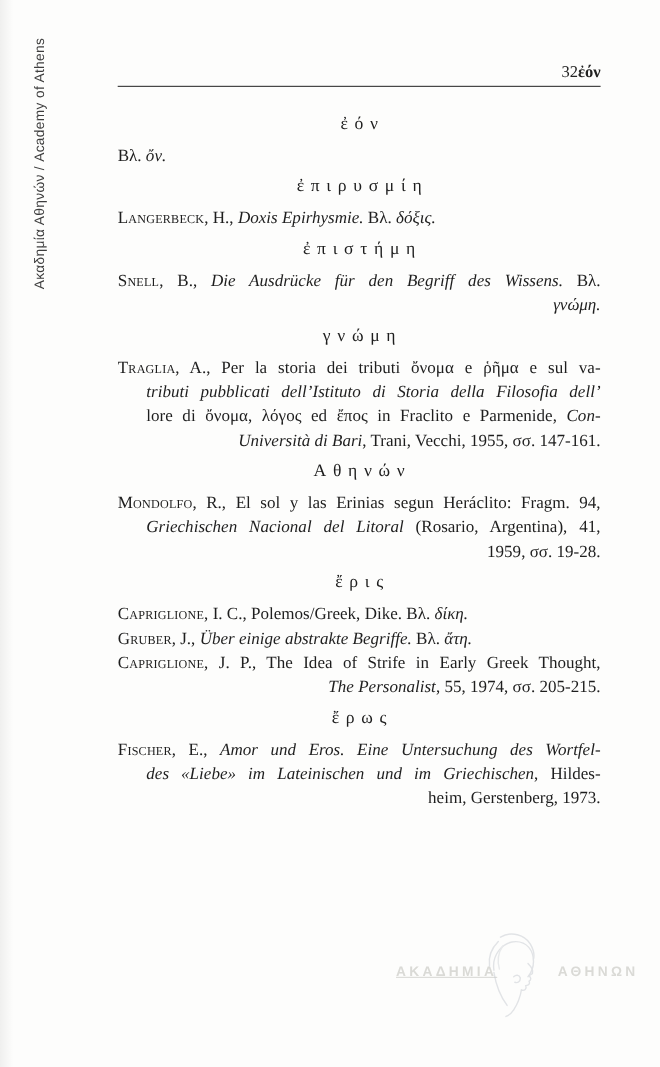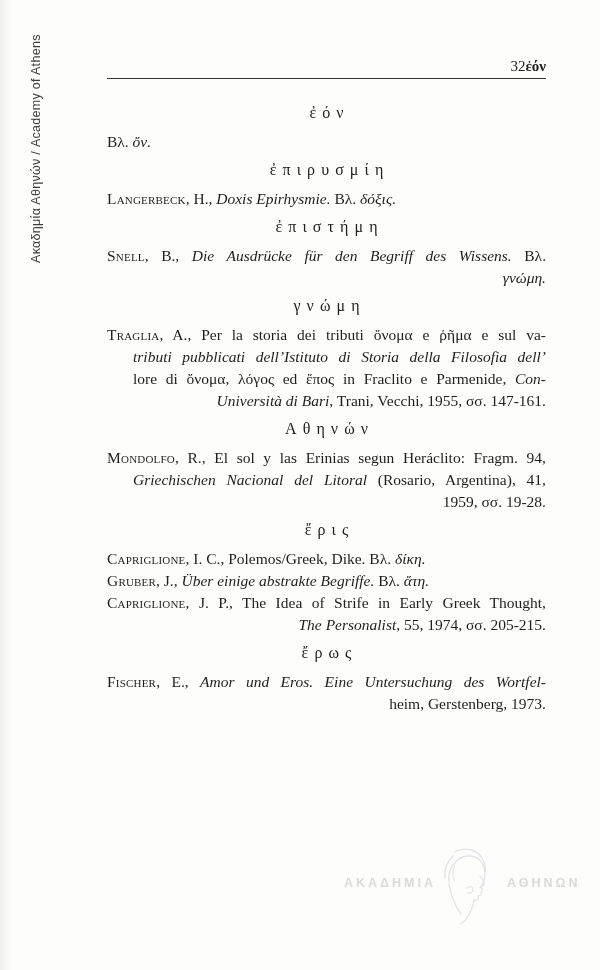--- a/index.html
+++ b/index.html
@@ -38,21 +38,21 @@
   .entry .line.cont { padding-left:26px;text-align:right; }
   .entry .line.j { text-align:justify; text-align-last:justify; }
   .sc { font-variant:small-caps; letter-spacing:0.2px; }
   .it { font-style:italic; }
   .wm-text {
     position:absolute; top:876px;
     font-family:"Liberation Sans","DejaVu Sans",sans-serif;
     font-size:12.5px; font-weight:bold; letter-spacing:3px;
     color:#dadad6;
   }
-  .wm-text.left { left:344px; }
+  .wm-text.left { left:360px;text-decoration:underline; }
   .wm-text.right { left:507px; }
   .emblem { position:absolute; left:426px; top:843px; opacity:0.5; }
 </style>
 </head>
 <body>
 
 <div class="page">
   <div class="edge-shade"></div>
 
   <div class="side-stamp">Ακαδημία Αθηνών / Academy of Athens</div>
@@ -109,20 +109,21 @@
         </p>
         <p class="entry">
           <span class="line j"><span class="sc">Capriglione</span><span>, J. P., The Idea of Strife in Early Greek Thought,</span></span>
           <span class="line cont"><span class="it">The Personalist</span><span>, 55, 1974, σσ. 205-215.</span></span>
         </p>
       </section>
       <section>
         <h2 class="greek-heading">ἔρως</h2>
         <p class="entry">
           <span class="line j"><span class="sc">Fischer</span><span>, E., </span><span class="it">Amor und Eros. Eine Untersuchung des Wortfel-</span></span>
+          <span class="line cont j"><span class="it">des «Liebe» im Lateinischen und im Griechischen</span><span>, Hildes-</span></span>
           <span class="line cont"><span>heim, Gerstenberg, 1973.</span></span>
         </p>
       </section>
     </main>
 
   <span class="wm-text left">ΑΚΑΔΗΜΙΑ</span>
 
   <span class="emblem">
     <svg width="78" height="86" viewBox="0 0 78 86" xmlns="http://www.w3.org/2000/svg">
       <g fill="none" stroke="#c7cbd1" stroke-width="1.3" stroke-linecap="round">

